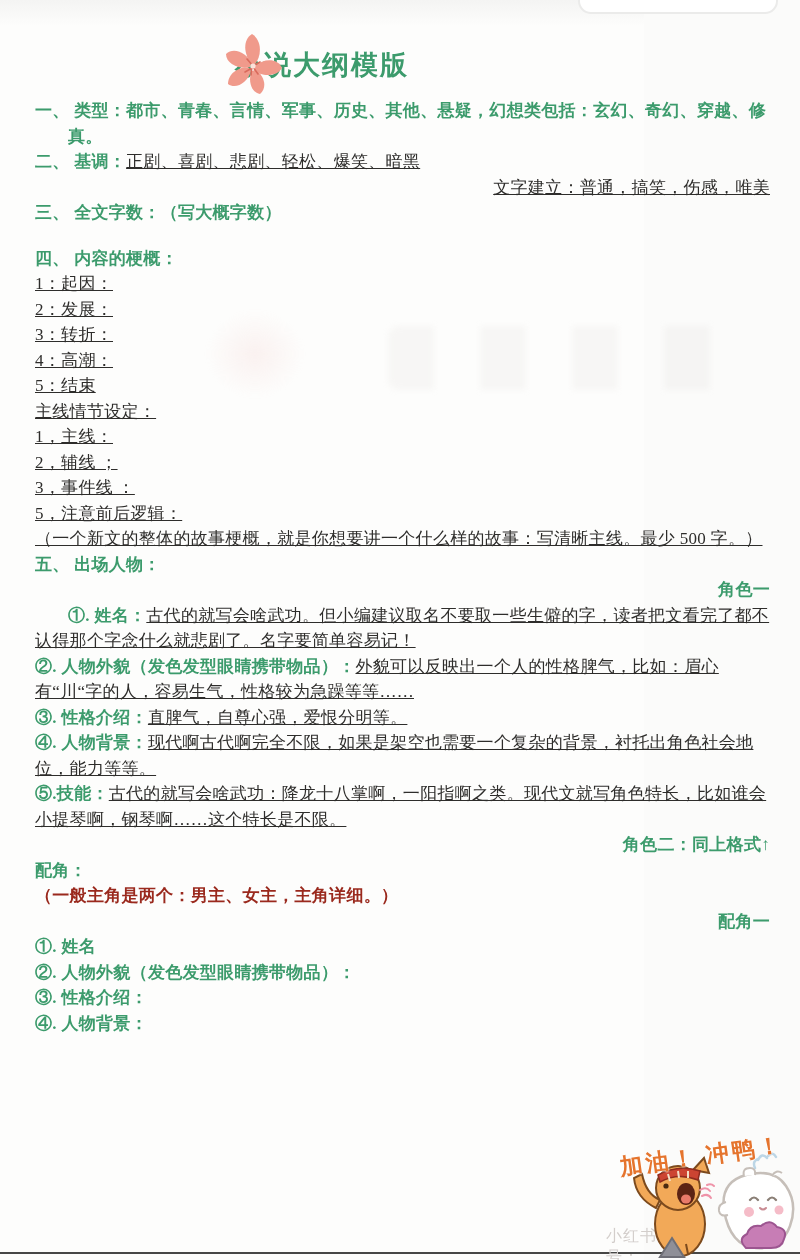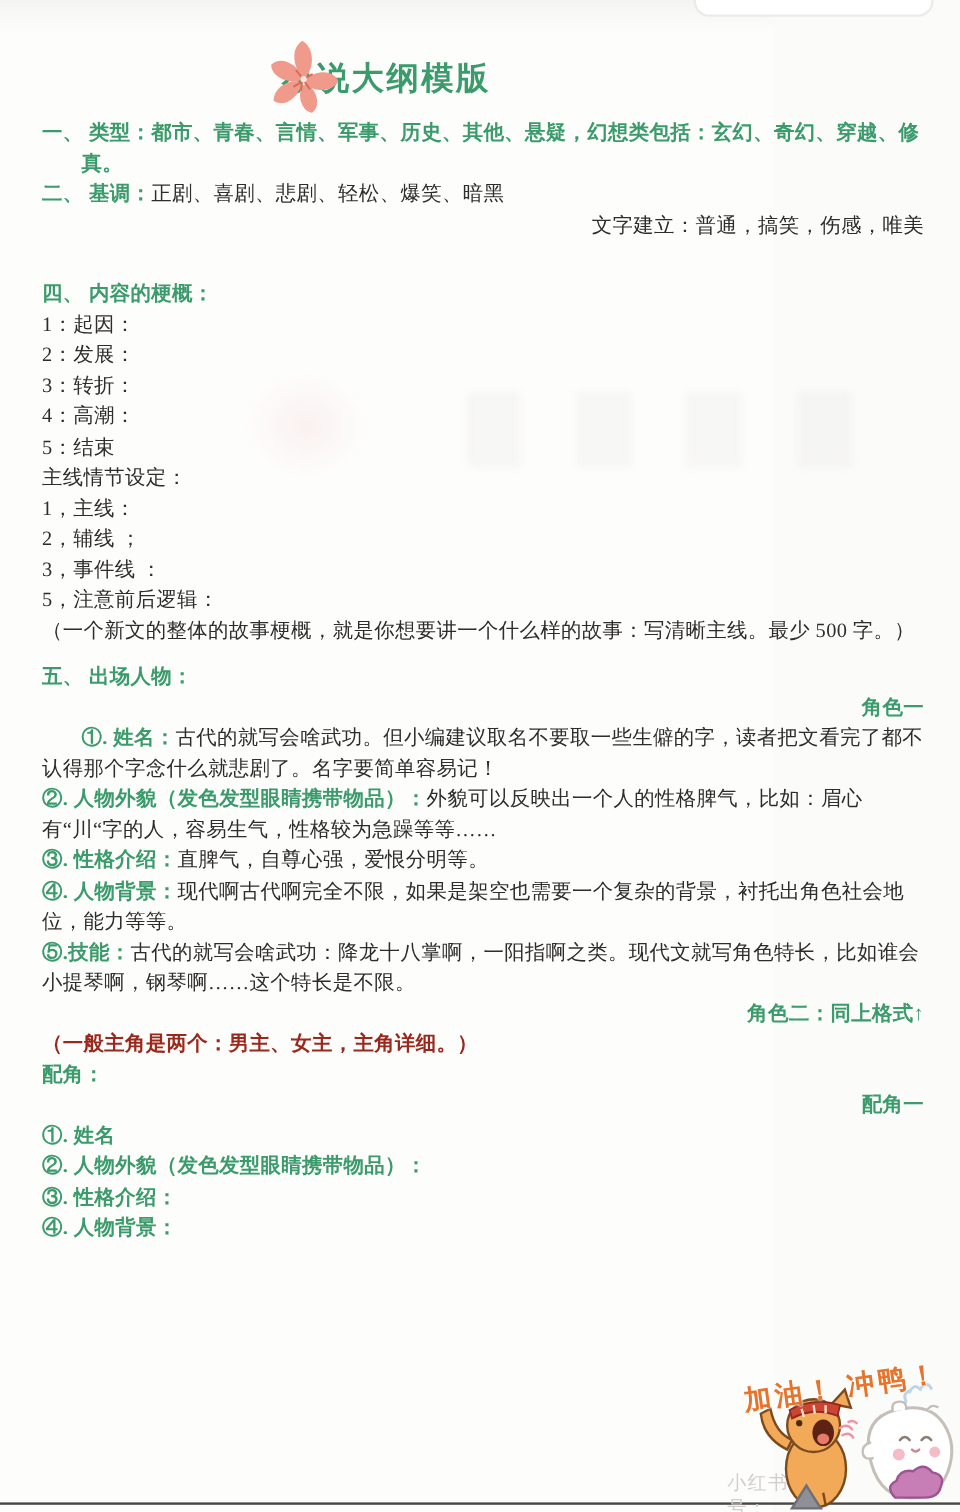--- a/index.html
+++ b/index.html
@@ -19,21 +19,21 @@
   h1.title{margin:0;text-align:center;font-size:27px;line-height:70px;
     font-weight:bold;color:#3c9b6c;letter-spacing:2px;}
   
   .doc{position:absolute;top:98px;left:0;width:800px;}
   .doc p{margin:0 30px 0 35px;font-size:17px;line-height:25.5px;color:#2e2d2b;
     letter-spacing:.3px;}
   .doc p.l1{margin-left:68px;text-align:right;}
   .doc p.hangA{margin-left:68px;text-indent:-33px;}
   .doc p.hangB{margin-left:35px;text-indent:33px;}
   .seg-g{color:#3c9b6c;font-weight:bold;}
-  .seg-k{color:#2e2d2b;font-weight:normal;}
+  .seg-k{color:#2e2d2b;font-weight:normal;text-decoration:underline;}
   .seg-r{color:#9a291d;font-weight:bold;}
   
   .wm-blob1{position:absolute;left:205px;top:310px;width:100px;height:88px;
     background:radial-gradient(ellipse at 50% 50%,rgba(243,208,206,.25),rgba(243,208,206,0) 70%);
     filter:blur(2px);pointer-events:none;}
   .wm-blob2{position:absolute;left:388px;top:326px;width:362px;height:64px;border-radius:10px;
     background:repeating-linear-gradient(90deg,rgba(206,201,198,.12) 0 46px,rgba(206,201,198,0) 46px 92px);
     filter:blur(3px);pointer-events:none;}
   
   .footer-watermark{position:absolute;left:606px;top:1226px;font-size:16px;
@@ -72,42 +72,43 @@
       </g>
       <circle cx="31" cy="36" r="2.6" fill="#fbe2da"></circle>
     </svg>
     <h1 class="title">小说大纲模版</h1>
   </div>
 
   <div class="doc" id="doc">
       <p class="hangA"><span class="seg-g">一、 类型：都市、青春、言情、军事、历史、其他、悬疑，幻想类包括：玄幻、奇幻、穿越、修真。</span></p>
       <p class="l0"><span class="seg-g">二、 基调：</span><span class="seg-k">正剧、喜剧、悲剧、轻松、爆笑、暗黑</span></p>
       <p class="l1"><span class="seg-k">文字建立：普通，搞笑，伤感，唯美</span></p>
-      <p class="l0" style="margin-top: 32px;"><span class="seg-g">四、 内容的梗概：</span></p>
+      <p class="l0"><span class="seg-g">三、 全文字数：（写大概字数）</span></p>
+      <p class="l0" style="margin-top: 20px;"><span class="seg-g">四、 内容的梗概：</span></p>
       <p class="l0"><span class="seg-k">1：起因：</span></p>
       <p class="l0"><span class="seg-k">2：发展：</span></p>
       <p class="l0"><span class="seg-k">3：转折：</span></p>
       <p class="l0"><span class="seg-k">4：高潮：</span></p>
       <p class="l0"><span class="seg-k">5：结束</span></p>
       <p class="l0"><span class="seg-k">主线情节设定：</span></p>
       <p class="l0"><span class="seg-k">1，主线：</span></p>
       <p class="l0"><span class="seg-k">2，辅线 ；</span></p>
       <p class="l0"><span class="seg-k">3，事件线 ：</span></p>
       <p class="l0"><span class="seg-k">5，注意前后逻辑：</span></p>
       <p class="l0"><span class="seg-k">（一个新文的整体的故事梗概，就是你想要讲一个什么样的故事：写清晰主线。最少 500 字。）</span></p>
-      <p class="l0" style="margin-top: 13px;"><span class="seg-g">五、 出场人物：</span></p>
+      <p class="l0" style=""><span class="seg-g">五、 出场人物：</span></p>
       <p class="l1"><span class="seg-g">角色一</span></p>
       <p class="hangB"><span class="seg-g">①. 姓名：</span><span class="seg-k">古代的就写会啥武功。但小编建议取名不要取一些生僻的字，读者把文看完了都不认得那个字念什么就悲剧了。名字要简单容易记！</span></p>
       <p class="l0"><span class="seg-g">②. 人物外貌（发色发型眼睛携带物品）：</span><span class="seg-k">外貌可以反映出一个人的性格脾气，比如：眉心有“川“字的人，容易生气，性格较为急躁等等……</span></p>
       <p class="l0"><span class="seg-g">③. 性格介绍：</span><span class="seg-k">直脾气，自尊心强，爱恨分明等。</span></p>
       <p class="l0"><span class="seg-g">④. 人物背景：</span><span class="seg-k">现代啊古代啊完全不限，如果是架空也需要一个复杂的背景，衬托出角色社会地位，能力等等。</span></p>
       <p class="l0"><span class="seg-g">⑤.技能：</span><span class="seg-k">古代的就写会啥武功：降龙十八掌啊，一阳指啊之类。现代文就写角色特长，比如谁会小提琴啊，钢琴啊……这个特长是不限。</span></p>
       <p class="l1"><span class="seg-g">角色二：同上格式↑</span></p>
+      <p class="l0"><span class="seg-g">配角：</span></p>
       <p class="l0"><span class="seg-r">（一般主角是两个：男主、女主，主角详细。）</span></p>
-      <p class="l0"><span class="seg-g">配角：</span></p>
       <p class="l1"><span class="seg-g">配角一</span></p>
       <p class="l0"><span class="seg-g">①. 姓名</span></p>
       <p class="l0"><span class="seg-g">②. 人物外貌（发色发型眼睛携带物品）：</span></p>
       <p class="l0"><span class="seg-g">③. 性格介绍：</span></p>
       <p class="l0"><span class="seg-g">④. 人物背景：</span></p>
     </div>
 
   <div class="wm-blob1"></div>
   <div class="wm-blob2"></div>
 

